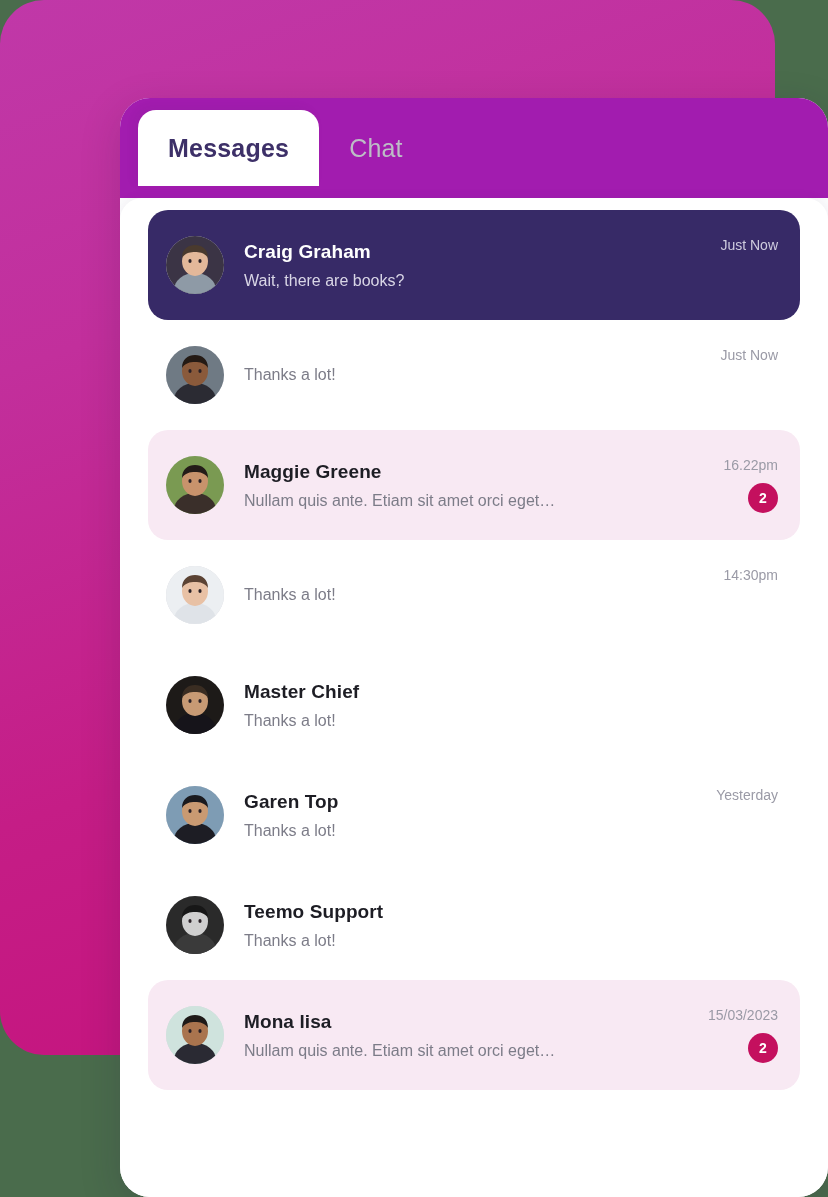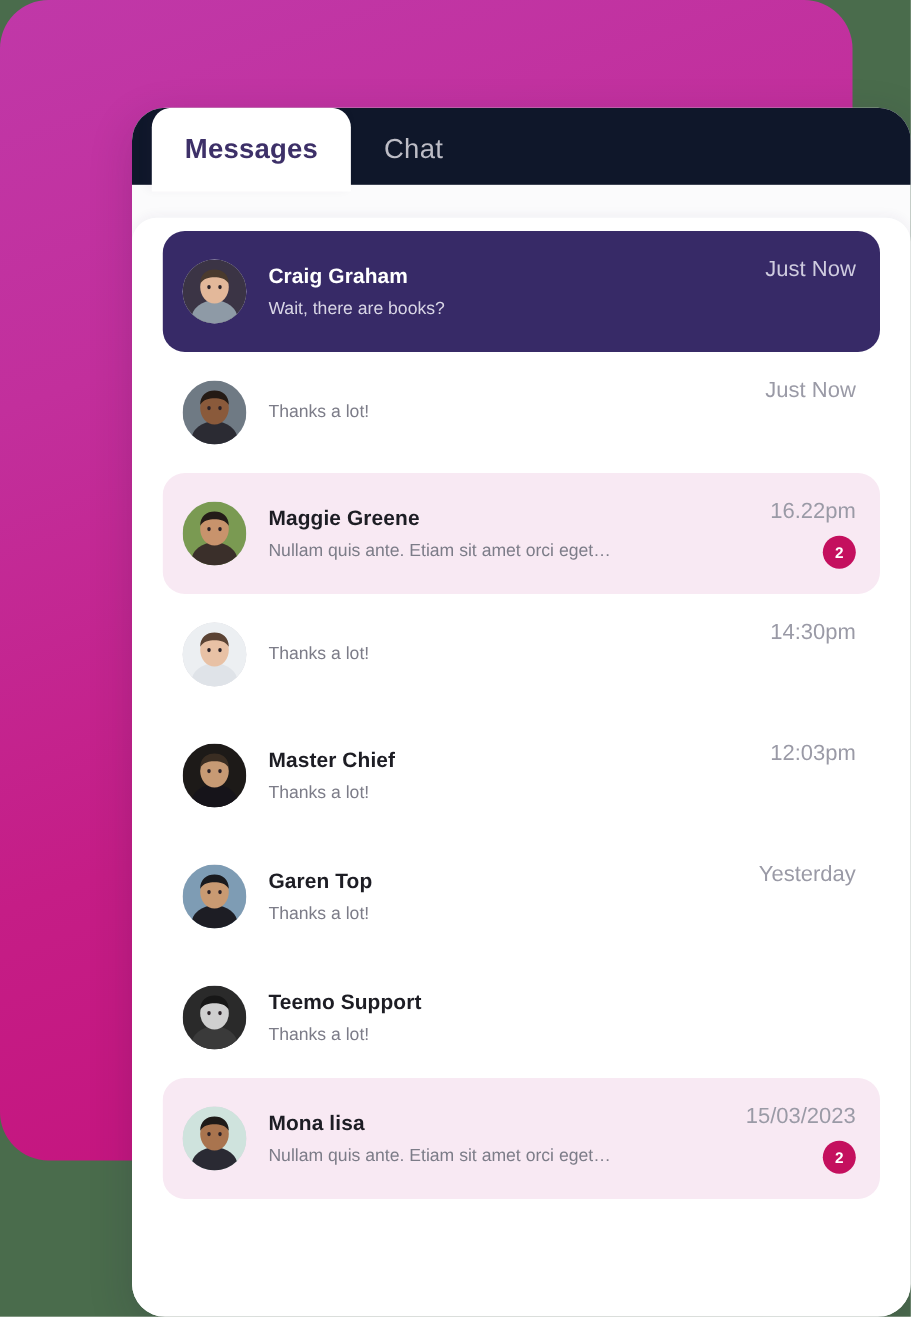--- a/index.html
+++ b/index.html
@@ -37,25 +37,25 @@
     height: 1099px;
     background: #fbfbfc;
     border-radius: 30px;
     box-shadow: 0 12px 40px rgba(40, 20, 60, .18);
     overflow: hidden;
   }
 
   
   .tabs {
     position: relative;
-    height: 70px;
-    display: flex;
-    align-items: flex-start;
+    height: 100px;
+    display: flex;
+    align-items: center;
     padding-left: 18px;
-    background: #0f172a;
+    background: #a21caf;
   }
 
   .tab {
     position: relative;
     height: 76px;
     display: flex;
     align-items: center;
     padding: 0 30px;
     font-size: 25px;
     font-weight: 700;
@@ -147,21 +147,21 @@
     flex: 0 0 auto;
     display: flex;
     flex-direction: column;
     align-items: flex-end;
     justify-content: center;
     gap: 10px;
     min-width: 96px;
   }
 
   .row-time {
-    font-size: 20px;
+    font-size: 14px;
     color: #9a9aa6;
     white-space: nowrap;
   }
 
   .row.selected .row-time { color: #cfccdf; }
 
   .badge {
     width: 30px;
     height: 30px;
     border-radius: 50%;
@@ -280,24 +280,20 @@
             <ellipse cx="29" cy="25" rx="13" ry="15" fill="#c79a74"></ellipse>
             <path d="M16 22c0-9 6-13 13-13s13 4 13 13c-3-5-8-6-13-6s-10 1-13 6z" fill="#3a2d22"></path>
             <ellipse cx="24" cy="25" rx="1.6" ry="1.9" fill="#2a2127"></ellipse>
             <ellipse cx="34" cy="25" rx="1.6" ry="1.9" fill="#2a2127"></ellipse>
           </svg>
         </div>
         <div class="row-body">
           <div class="row-name">Master Chief</div>
           <div class="row-preview">Thanks a lot!</div>
         </div>
-        <div class="row-meta">
-          <div class="row-time">12:03pm</div>
-          <div class="badge hidden"></div>
-        </div>
       </div>
       <div class="row">
         <div class="avatar">
           <svg viewBox="0 0 58 58" xmlns="http://www.w3.org/2000/svg">
             <rect width="58" height="58" fill="#7e9cb4"></rect>
             <ellipse cx="29" cy="54" rx="21" ry="17" fill="#1d1d24"></ellipse>
             <ellipse cx="29" cy="25" rx="13" ry="15" fill="#c99a72"></ellipse>
             <path d="M16 22c0-9 6-13 13-13s13 4 13 13c-3-5-8-6-13-6s-10 1-13 6z" fill="#1a1a1e"></path>
             <ellipse cx="24" cy="25" rx="1.6" ry="1.9" fill="#2a2127"></ellipse>
             <ellipse cx="34" cy="25" rx="1.6" ry="1.9" fill="#2a2127"></ellipse>

